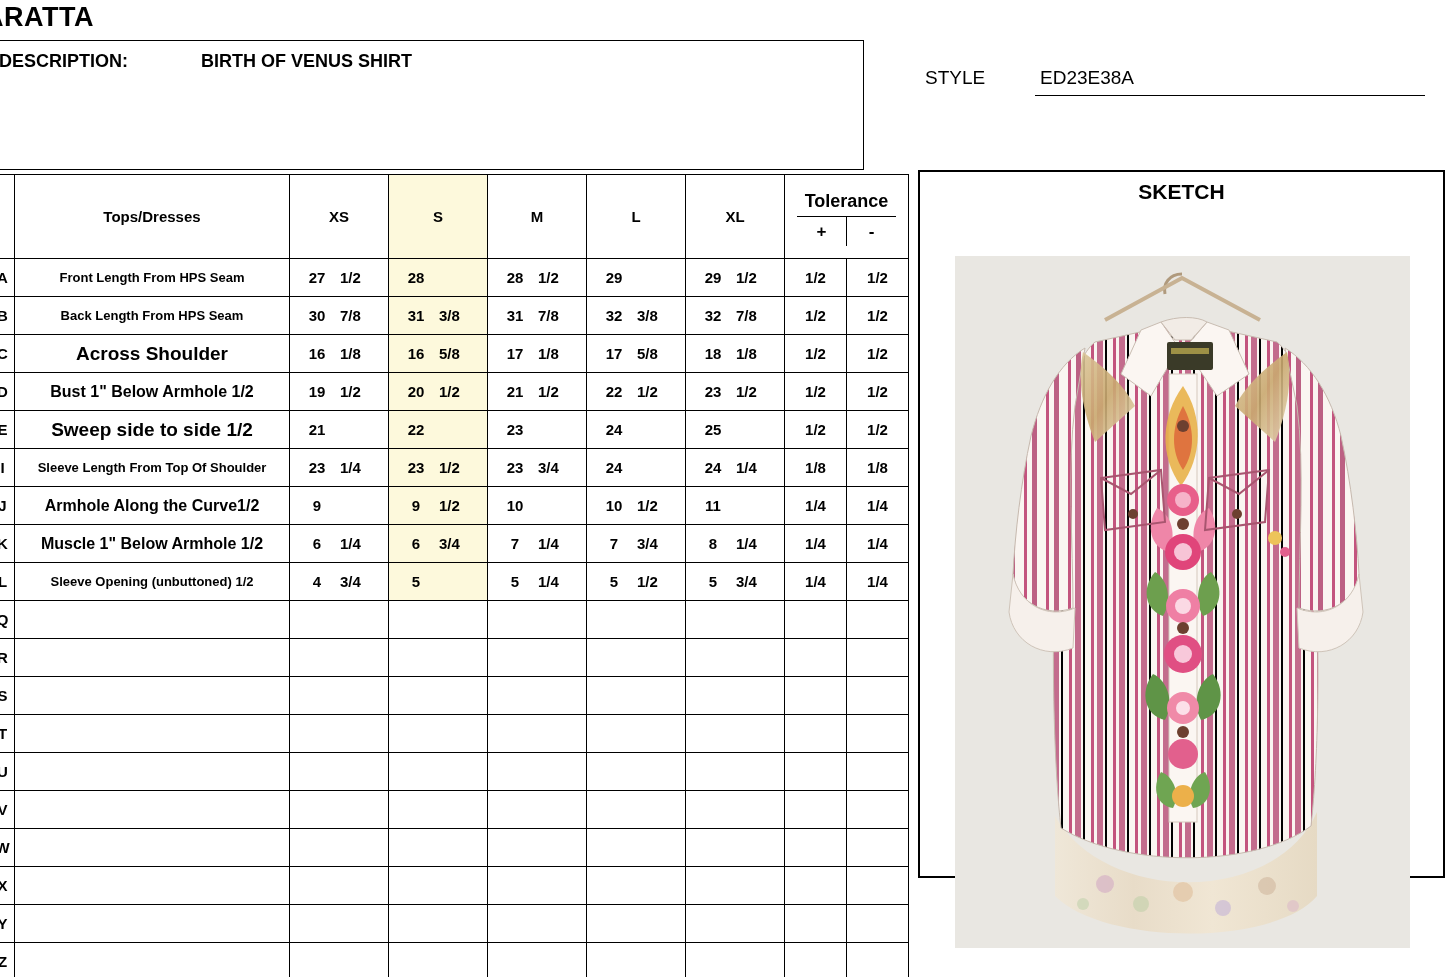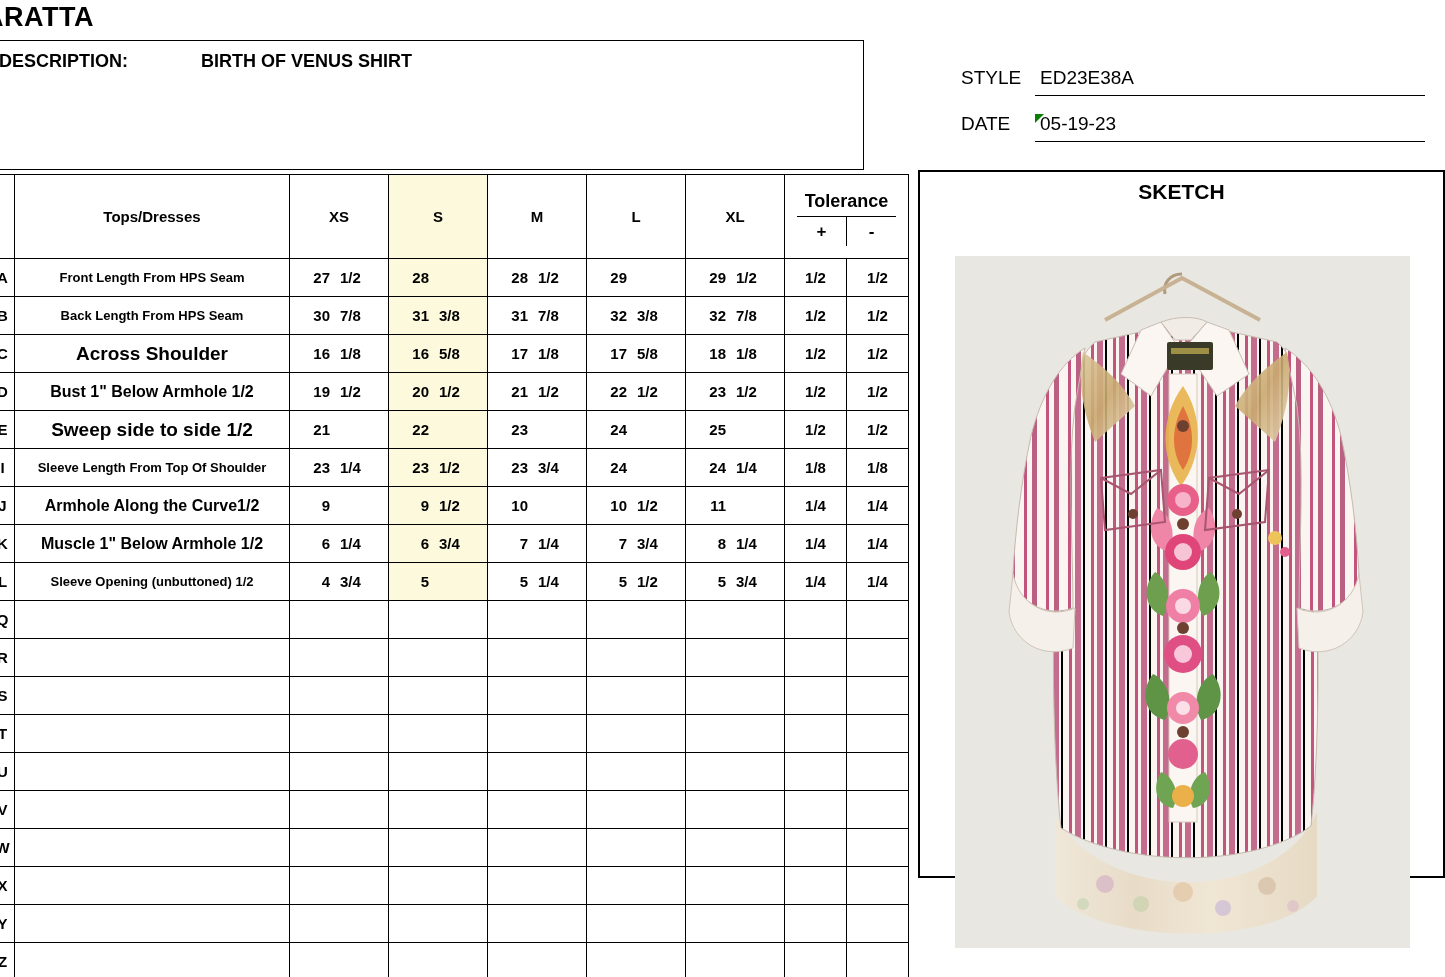--- a/index.html
+++ b/index.html
@@ -62,21 +62,20 @@
   }
   .meta-row {
     position: relative;
     height: 46px;
   }
   .meta-label {
     position: absolute;
     left: 0;
     top: 5px;
     font-size: 19px;
-    margin-left: 36px;
   }
   .meta-value {
     position: absolute;
     left: 115px;
     top: 5px;
     font-size: 19px;
   }
   .meta-underline {
     position: absolute;
     left: 110px;
@@ -152,21 +151,21 @@
 
   .val {
     display: flex;
     align-items: center;
     padding-left: 14px;
     height: 100%;
     box-sizing: border-box;
   }
   .val .whole {
     min-width: 26px;
-    text-align: right;
+    text-align: center;
   }
   .val .frac {
     margin-left: 10px;
   }
   .highlight { background: #fdf9dc; }
 
   
   .sketch-box {
     position: absolute;
     left: 918px;
@@ -207,26 +206,20 @@
 
   <div class="desc-box">
     <span class="desc-label">DESCRIPTION:</span>
     <span class="desc-value">BIRTH OF VENUS SHIRT</span>
   </div>
 
   <div class="meta">
     <div class="meta-row">
       <span class="meta-label">STYLE</span>
       <span class="meta-value">ED23E38A</span>
-      <span class="meta-underline"></span>
-    </div>
-    <div class="meta-row">
-      <span class="meta-label">DATE</span>
-      <span class="corner-flag"></span>
-      <span class="meta-value">05-19-23</span>
       <span class="meta-underline"></span>
     </div>
   </div>
 
   <table class="spec">
     <colgroup>
       <col class="col-code">
         <col class="col-name">
       <col class="col-size">
         <col class="col-size">

